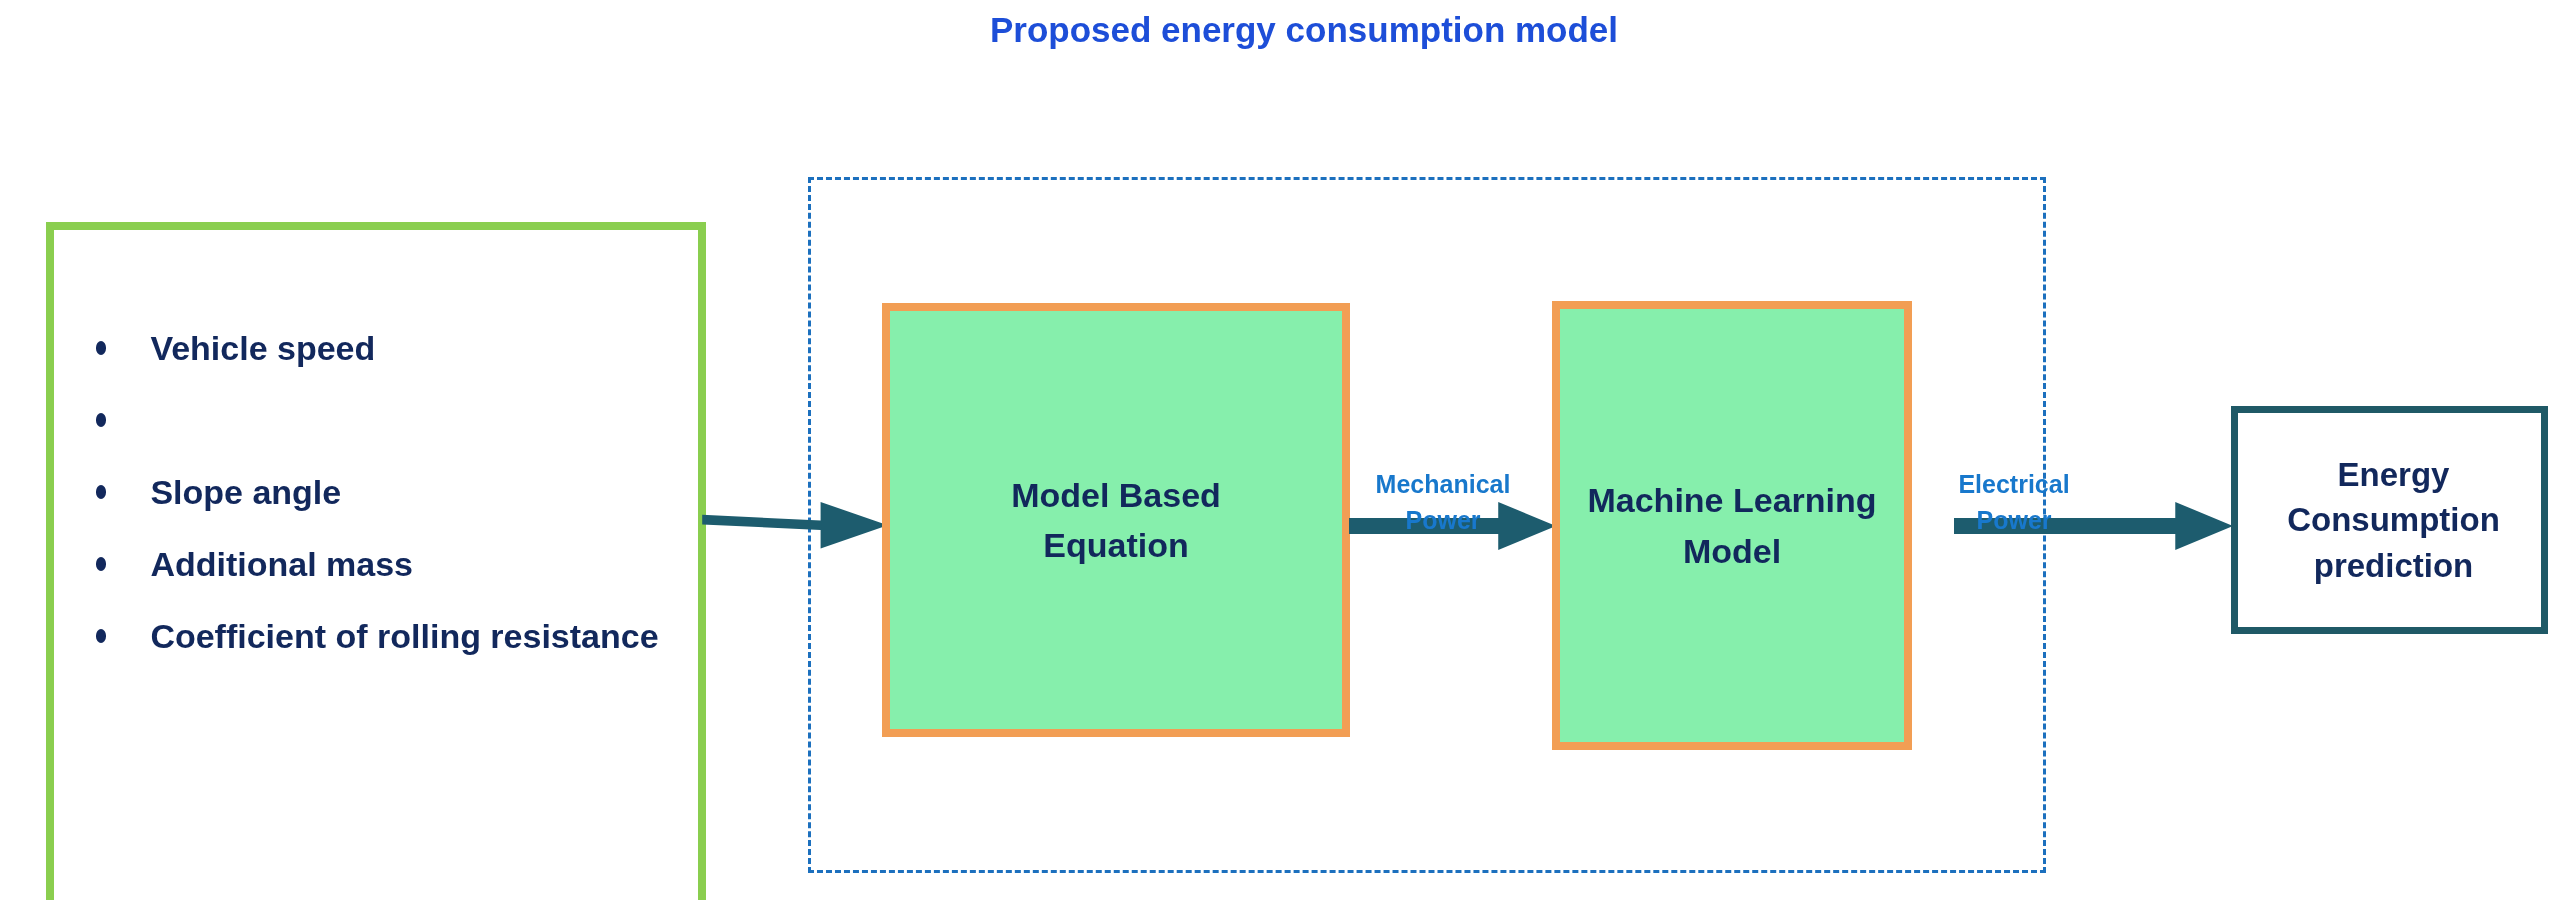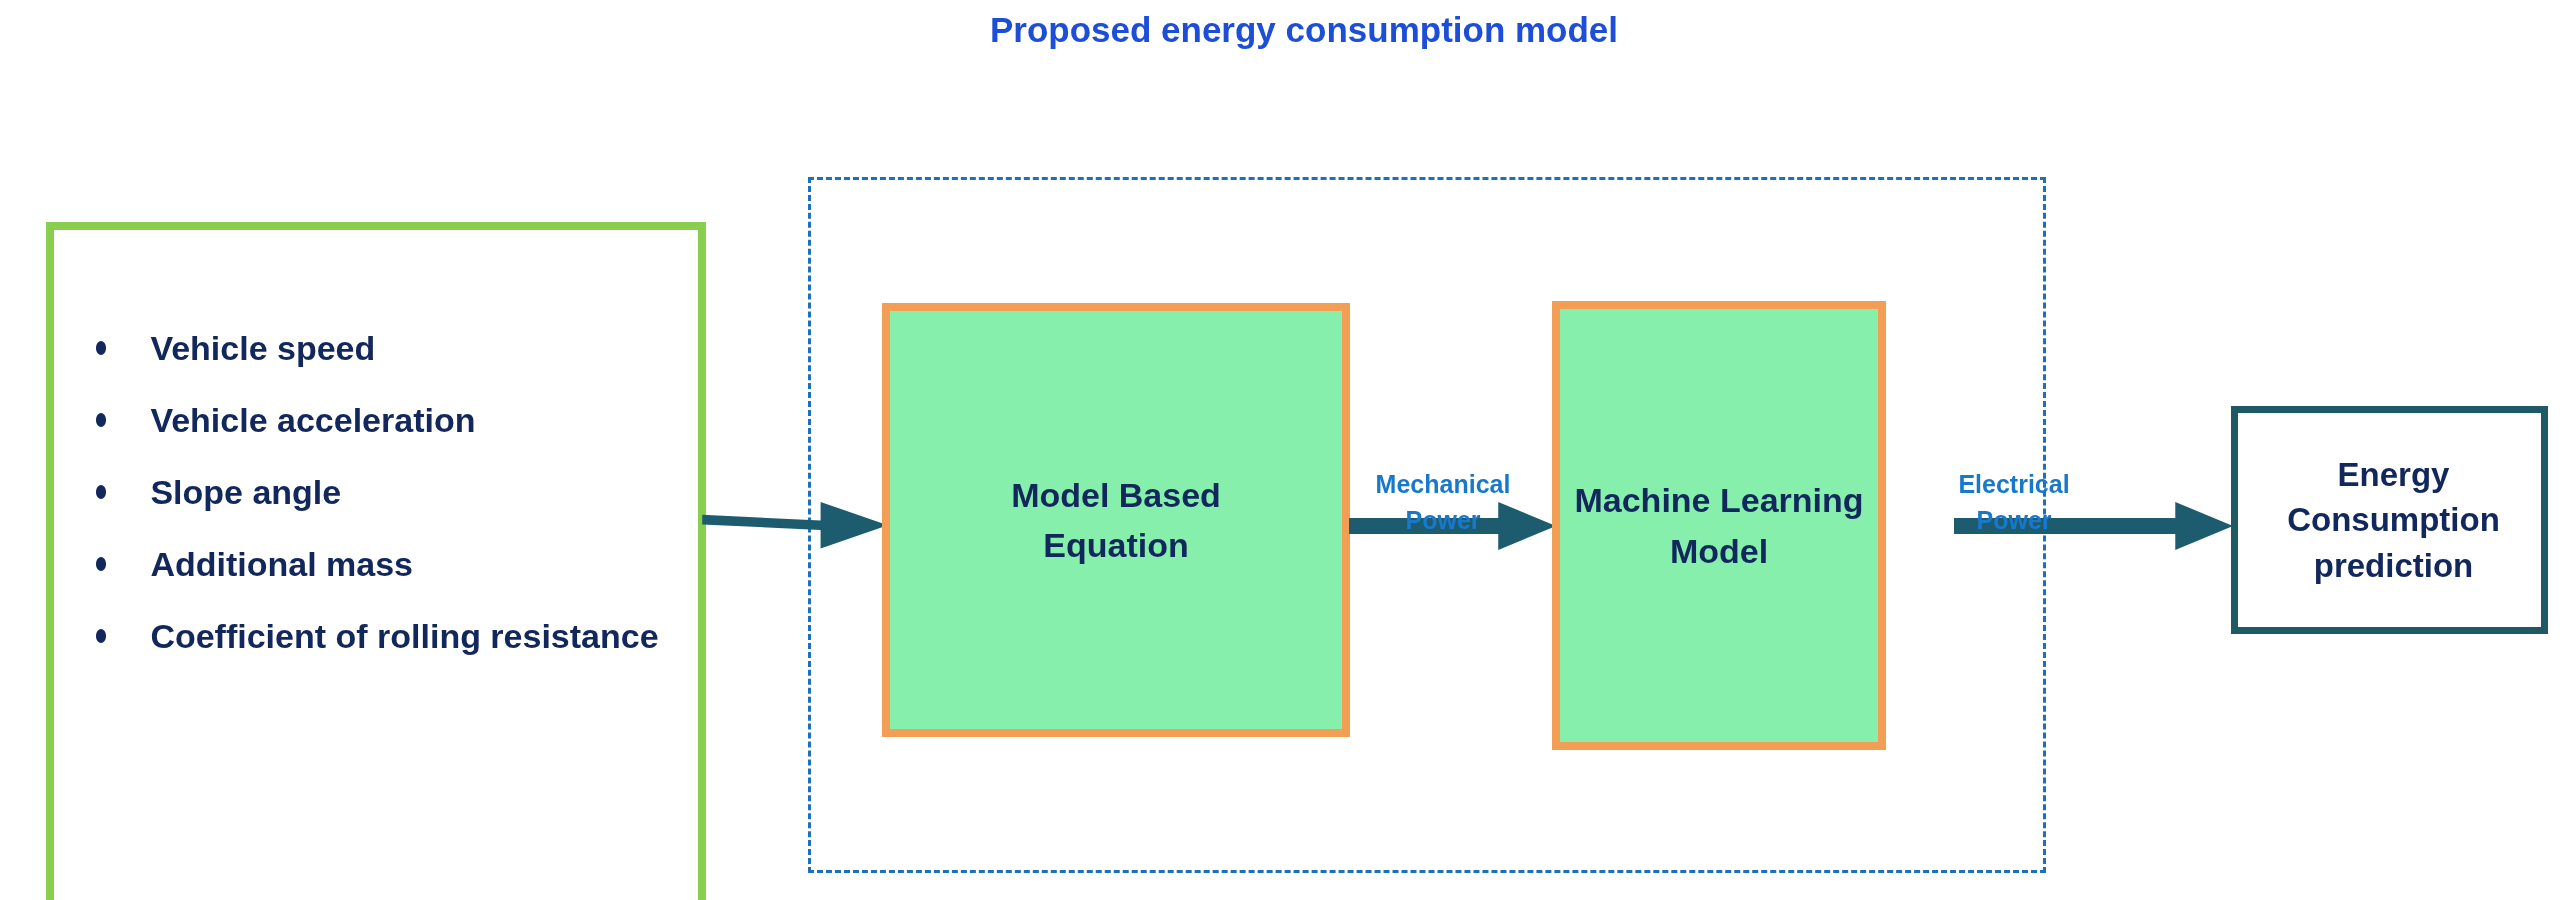--- a/index.html
+++ b/index.html
@@ -102,21 +102,21 @@
   }
   #model-equation-box {
     left: 882px;
     top: 303px;
     width: 468px;
     height: 434px;
   }
   #ml-model-box {
     left: 1552px;
     top: 301px;
-    width: 334px;
+    width: 360px;
     height: 449px;
   }
 
   
   #output-box {
     position: absolute;
     left: 2231px;
     top: 406px;
     width: 317px;
     height: 228px;
@@ -172,21 +172,20 @@
   <div id="dashed-container"></div>
 
   <div id="inputs-box">
     <ul id="inputs-list">
       <li>
         <span class="bullet-dot"></span>
         <span>Vehicle speed</span>
       </li>
       <li>
         <span class="bullet-dot"></span>
-        <span>Vehicle acceleration</span>
       </li>
       <li>
         <span class="bullet-dot"></span>
         <span>Slope angle</span>
       </li>
       <li>
         <span class="bullet-dot"></span>
         <span>Additional mass</span>
       </li>
       <li>

